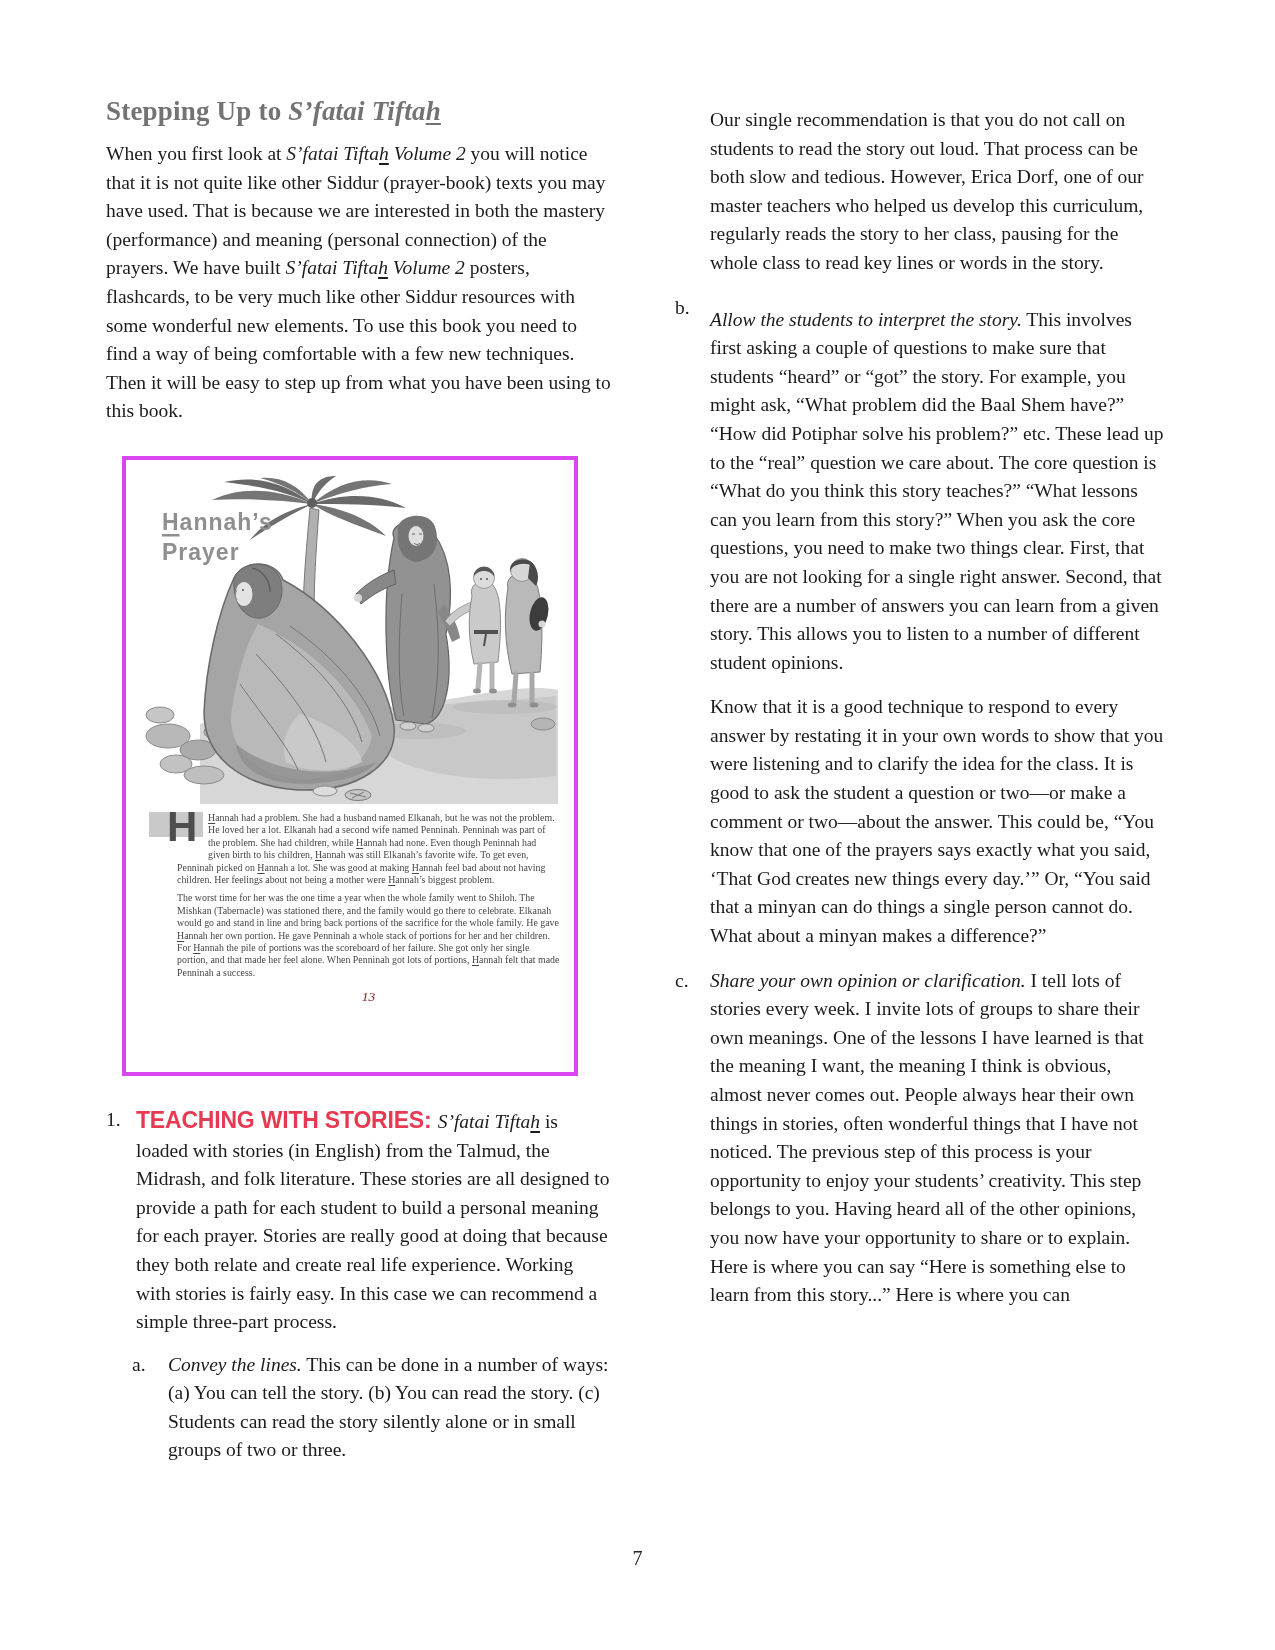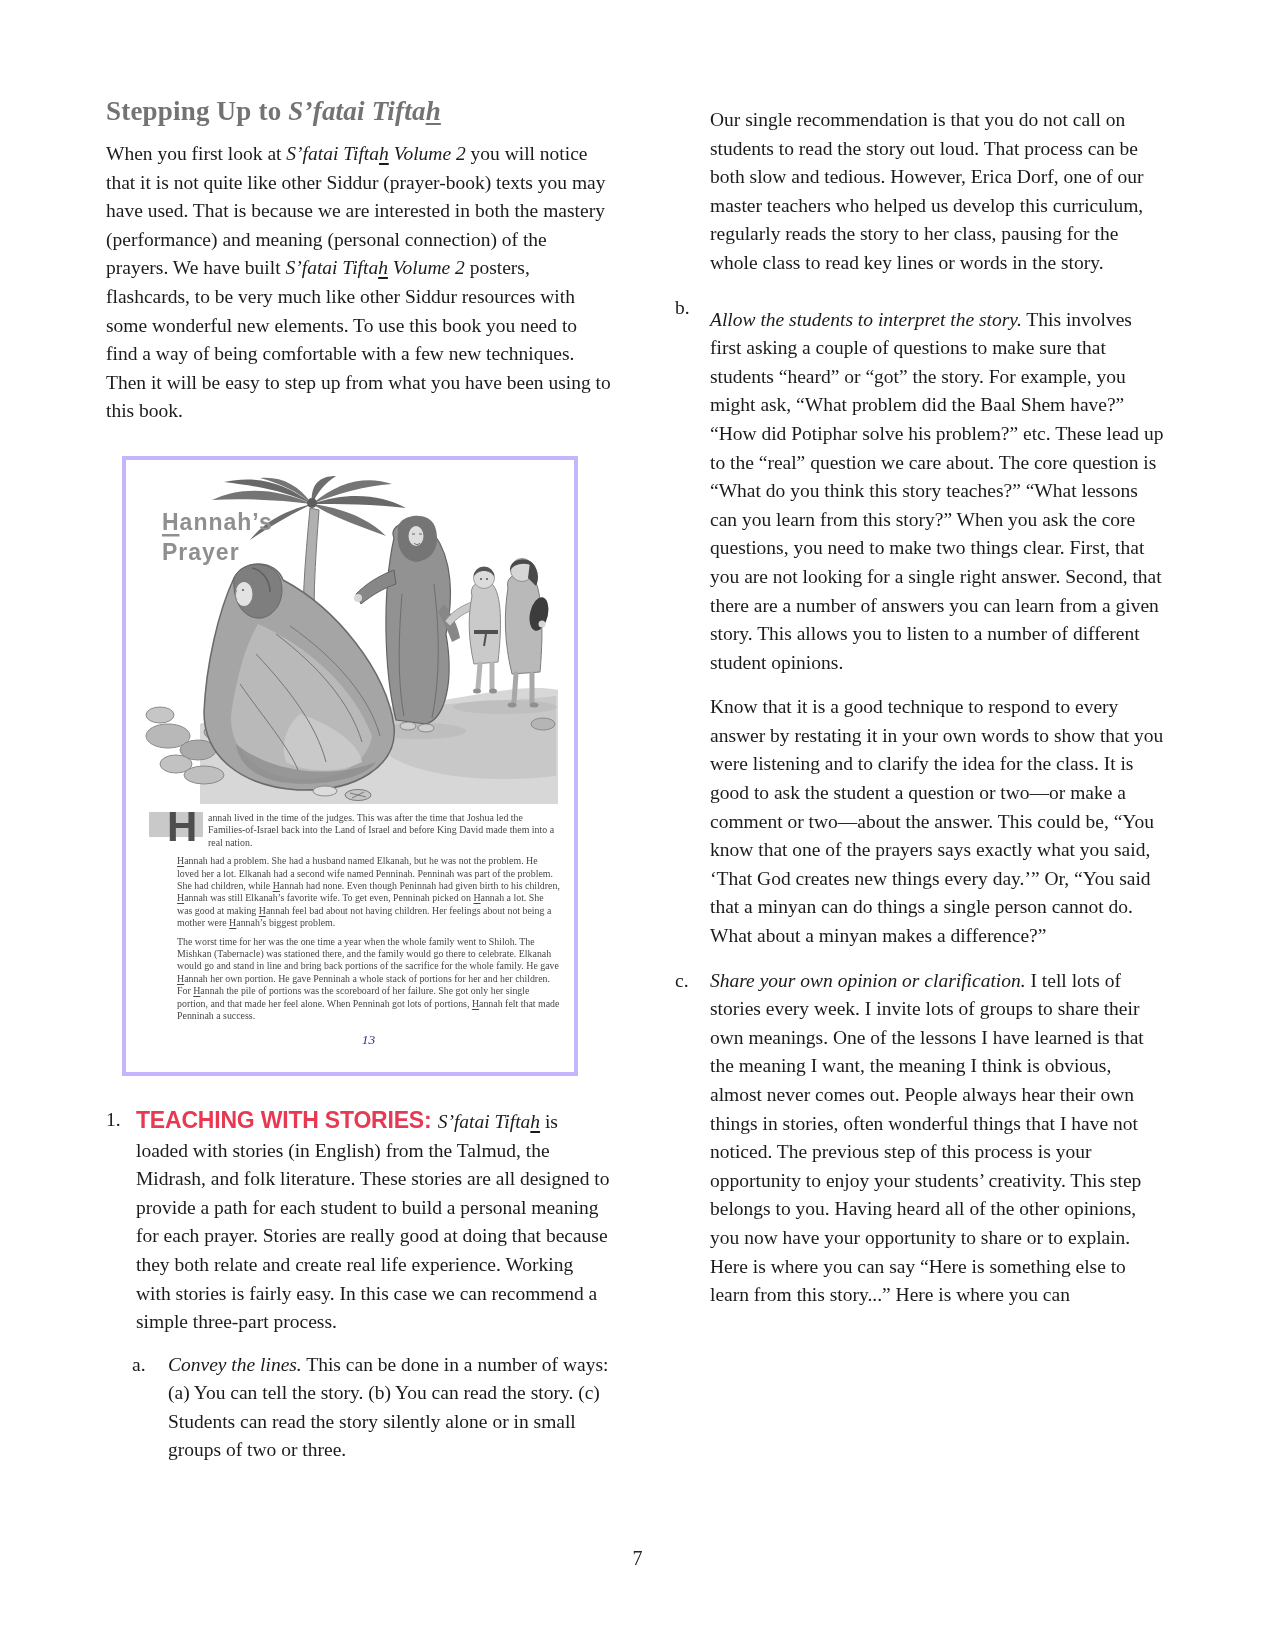--- a/index.html
+++ b/index.html
@@ -8,28 +8,28 @@
   .col-left{left:106px;top:94px;width:505px;}
   .col-right{left:675px;top:106px;width:492px;}
   h1{margin:0 0 12px 0;font-size:27px;line-height:34px;font-weight:bold;letter-spacing:.2px;color:#737373;}
   p{margin:0;}
   .body-text{font-size:19.5px;line-height:28.6px;}
   .run-i{font-style:italic;}
   .run-iu{font-style:italic;text-decoration:underline;text-decoration-thickness:1.5px;text-underline-offset:2.5px;}
   .run-u{text-decoration:underline;text-decoration-thickness:1px;text-underline-offset:1.5px;}
   .run-red{color:#e73a52;font-family:"Liberation Sans",sans-serif;font-weight:bold;font-size:23px;letter-spacing:-.2px;}
   
-  .frame{margin:30px 0 0 16px;width:448px;height:612px;border:4px solid #c4b5fd;background:#fff;position:relative;box-sizing:content-box;}
+  .frame{margin:30px 0 0 16px;width:448px;height:612px;border:4px solid #d946ef;background:#fff;position:relative;box-sizing:content-box;}
   .frame svg{display:block;margin:14px 0 0 14px;}
   .bp-text{margin:8px 14px 0 51px;width:383px;font-size:9.9px;line-height:12.4px;color:#474747;}
   .bp + .bp{margin-top:6px;}
   .dropcap{float:left;width:40px;height:38px;margin:1px 7px 0 -16px;position:relative;}
   .dc-box{position:absolute;left:-12px;top:-1px;width:54px;height:25px;background:#c9c9c9;}
   .dc-letter{position:absolute;left:6px;top:-7px;font-family:"Liberation Sans",sans-serif;font-weight:bold;font-size:42px;line-height:42px;color:#4e4e4e;}
-  .bp-pagenum{text-align:center;font-style:italic;font-size:13.5px;color:#4c1d95;margin-top:12px;}
+  .bp-pagenum{text-align:center;font-style:italic;font-size:13.5px;color:#7f1d1d;margin-top:12px;}
   
   .li{display:flex;}
   .l1{margin-top:30px;}
   .l1 > .li-label{width:30px;flex:none;}
   .l2{margin-top:14px;margin-left:26px;}
   .l2 > .li-label{width:36px;flex:none;}
   .lir{margin-top:16px;}
   .lir > .li-label{width:35px;flex:none;}
   .li-body{flex:1;}
   .cont{margin-left:35px;}
@@ -139,21 +139,21 @@
           <rect x="22" y="60" width="17.5" height="2.5" fill="#8f8f8f"></rect>
           <text x="22" y="86" class="cap">Prayer</text>
         </g>
       </svg>
 
       <div class="bp-text">
         <p class="bp">
           <span class="dropcap">
               <span class="dc-box"></span>
               <span class="dc-letter">H</span>
-            </span><span>annah lived in the time of the judges. This was after the time that Joshua led the Families-of-Israel back into the Land of Israel and before King David made them into a real nation.</span>
+            </span>
         </p>
         <p class="bp" style="clear:none;"><span class="run-u">H</span><span>annah had a problem. She had a husband named Elkanah, but he was not the problem. He loved her a lot. Elkanah had a second wife named Penninah. Penninah was part of the problem. She had children, while </span><span class="run-u">H</span><span>annah had none. Even though Peninnah had given birth to his children, </span><span class="run-u">H</span><span>annah was still Elkanah’s favorite wife. To get even, Penninah picked on </span><span class="run-u">H</span><span>annah a lot. She was good at making </span><span class="run-u">H</span><span>annah feel bad about not having children. Her feelings about not being a mother were </span><span class="run-u">H</span><span>annah’s biggest problem.</span></p>
         <p class="bp"><span>The worst time for her was the one time a year when the whole family went to Shiloh. The Mishkan (Tabernacle) was stationed there, and the family would go there to celebrate. Elkanah would go and stand in line and bring back portions of the sacrifice for the whole family. He gave </span><span class="run-u">H</span><span>annah her own portion. He gave Penninah a whole stack of portions for her and her children. For </span><span class="run-u">H</span><span>annah the pile of portions was the scoreboard of her failure. She got only her single portion, and that made her feel alone. When Penninah got lots of portions, </span><span class="run-u">H</span><span>annah felt that made Penninah a success.</span></p>
         <div class="bp-pagenum">13</div>
       </div>
     </figure>
 
     <div class="li l1 body-text">
       <span class="li-label">1.</span>
       <p class="li-body"><span class="run-red">TEACHING WITH STORIES: </span><span class="run-i">S’fatai Tifta</span><span class="run-iu">h</span><span> is loaded with stories (in English) from the Talmud, the Midrash, and folk literature. These stories are all designed to provide a path for each student to build a personal meaning for each prayer. Stories are really good at doing that because they both relate and create real life experience. Working with stories is fairly easy. In this case we can recommend a simple three-part process.</span></p>

